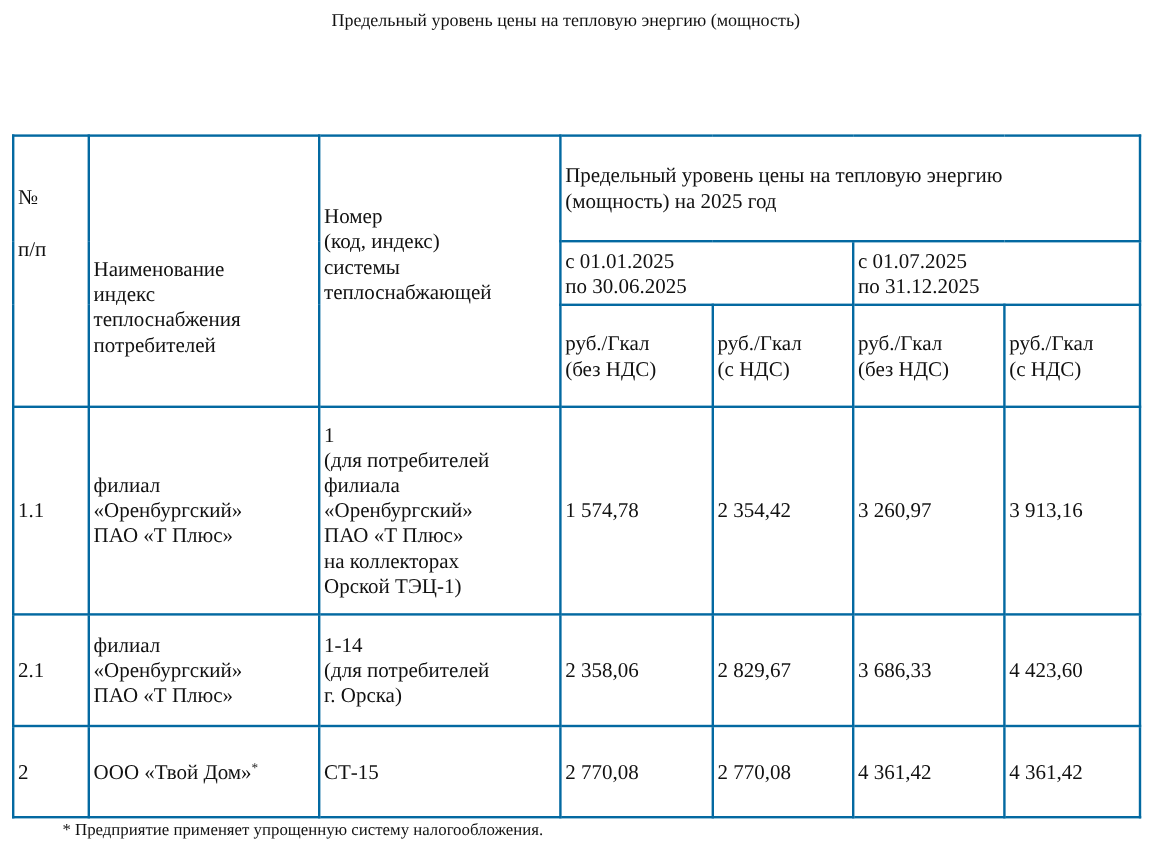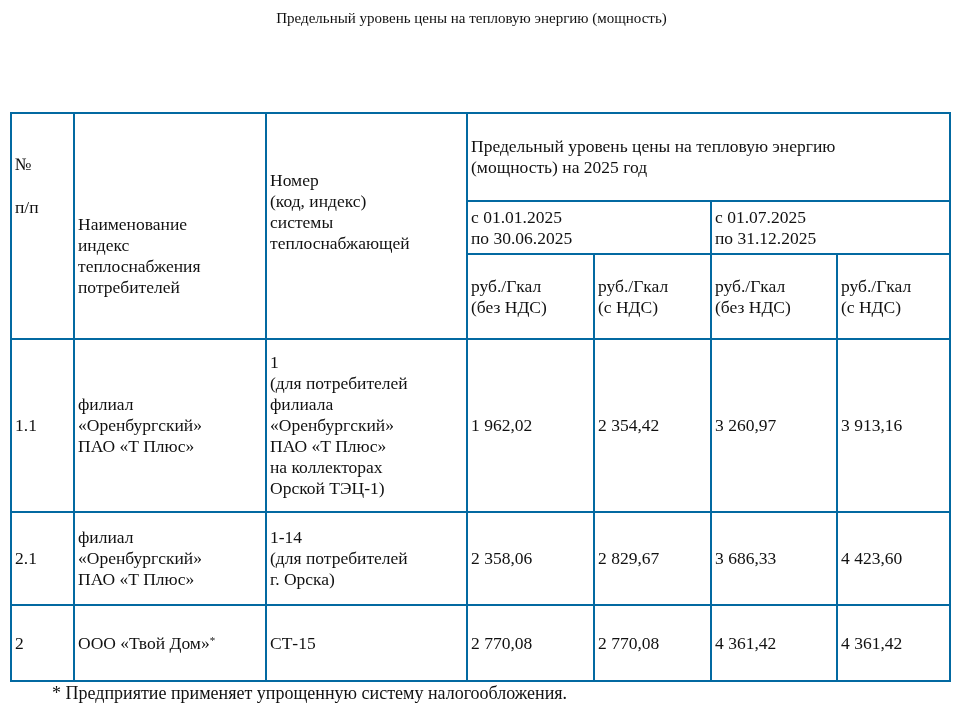--- a/index.html
+++ b/index.html
@@ -16,21 +16,21 @@
     position: absolute; left: 10px; top: 112px;
     border-collapse: collapse; table-layout: fixed;
     font-size: 17.5px; line-height: 21px;
   }
   table.grid td {
     border: 2px solid #0369a1; text-align: left; vertical-align: middle;
     padding: 0 3px; box-sizing: border-box;
   }
   .sup { font-size: 11px; vertical-align: top; position: relative; top: -3px; }
   .footnote {
-    position: absolute; left: 52px; top: 681px; font-size: 18px; line-height: 24px;
+    position: absolute; left: 52px; top: 681px; font-size: 14px; line-height: 24px;
     white-space: nowrap;
   }
   .nocol div { white-space: nowrap; }
 </style>
 </head>
 <body>
 
 <div class="title">
   <div>Предельный уровень цены на тепловую энергию (мощность)</div>
 </div>
@@ -107,21 +107,21 @@
     </td>
     <td class="nocol">
       <div>1</div>
       <div>(для потребителей</div>
       <div>филиала</div>
       <div>«Оренбургский»</div>
       <div>ПАО «Т Плюс»</div>
       <div>на коллекторах</div>
       <div>Орской ТЭЦ-1)</div>
     </td>
-    <td>1 962,02</td>
+    <td>1 574,78</td>
     <td>2 354,42</td>
     <td>3 260,97</td>
     <td>3 913,16</td>
   </tr>
 
   <tr style="height:93px">
     <td>2.1</td>
     <td class="nocol">
       <div>филиал</div>
       <div>«Оренбургский»</div>

